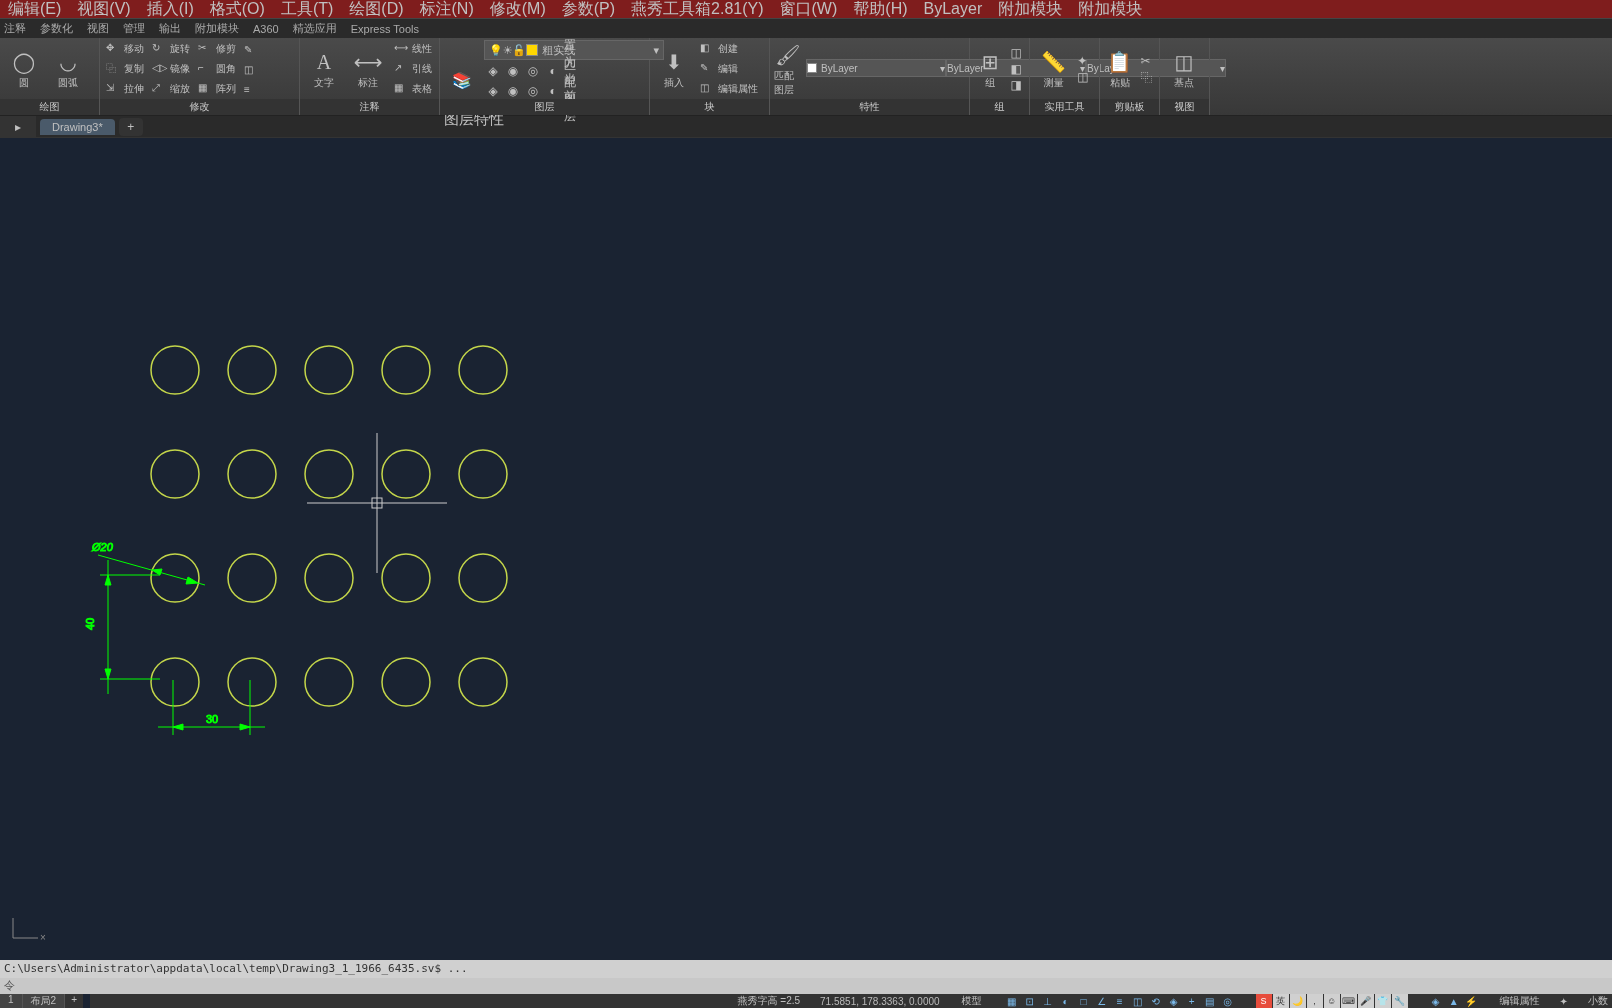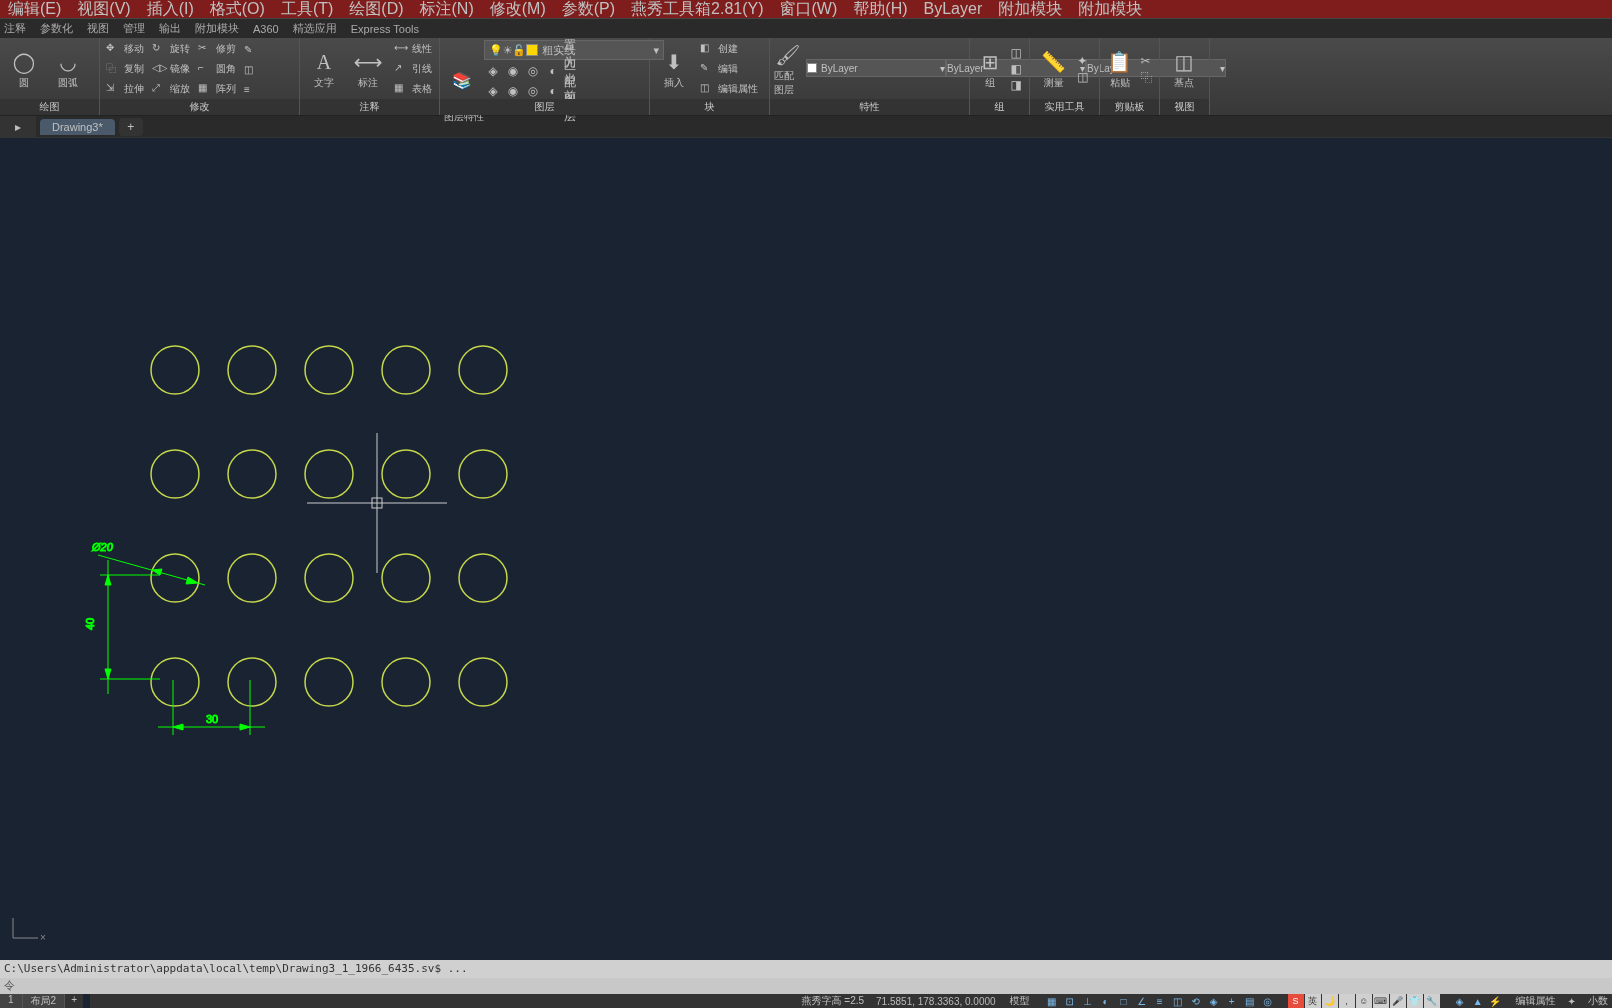--- a/index.html
+++ b/index.html
@@ -248,21 +248,21 @@
     .statusbar {
       position: absolute;
       bottom: 0;
       left: 90px;
       right: 0;
       height: 14px;
       background: #333;
       display: flex;
       align-items: center;
       font-size: 10px;
-      gap: 12px;
+      gap: 20px;
       padding: 0 4px;
     }
     .statusbar .spacer { flex: 1; }
     .statusbar .coords { color: #bbb; }
     .statusbar .mode-btn { cursor: pointer; padding: 0 2px; }
     .status-icons { display: flex; gap: 2px; }
     .status-icons .si { width: 16px; height: 14px; display: flex; align-items: center; justify-content: center; cursor: pointer; color: #7ab8e8; }
     .ime-icons { display: flex; gap: 1px; }
     .ime-icons .ime { width: 16px; height: 14px; background: #d0d0d0; color: #333; display: flex; align-items: center; justify-content: center; font-size: 9px; }
   </style>
@@ -417,21 +417,21 @@
             <div>◐</div>
             <div>置为当前</div>
             <div>◈</div>
             <div>◉</div>
             <div>◎</div>
             <div>◐</div>
             <div>匹配图层</div>
           </div>
         </div>
       </div>
-      <div style="font-size:10px;margin-top:-14px">图层特性</div>
+      <div style="font-size:15px;margin-top:-14px">图层特性</div>
     </div>
     <div class="panel-label">图层</div>
   </div>
 
   <div class="panel" style="width:120px">
     <div class="panel-content">
       <div class="big-btn">
         <div class="icon">⬇</div>
         <span>插入</span>
       </div>

